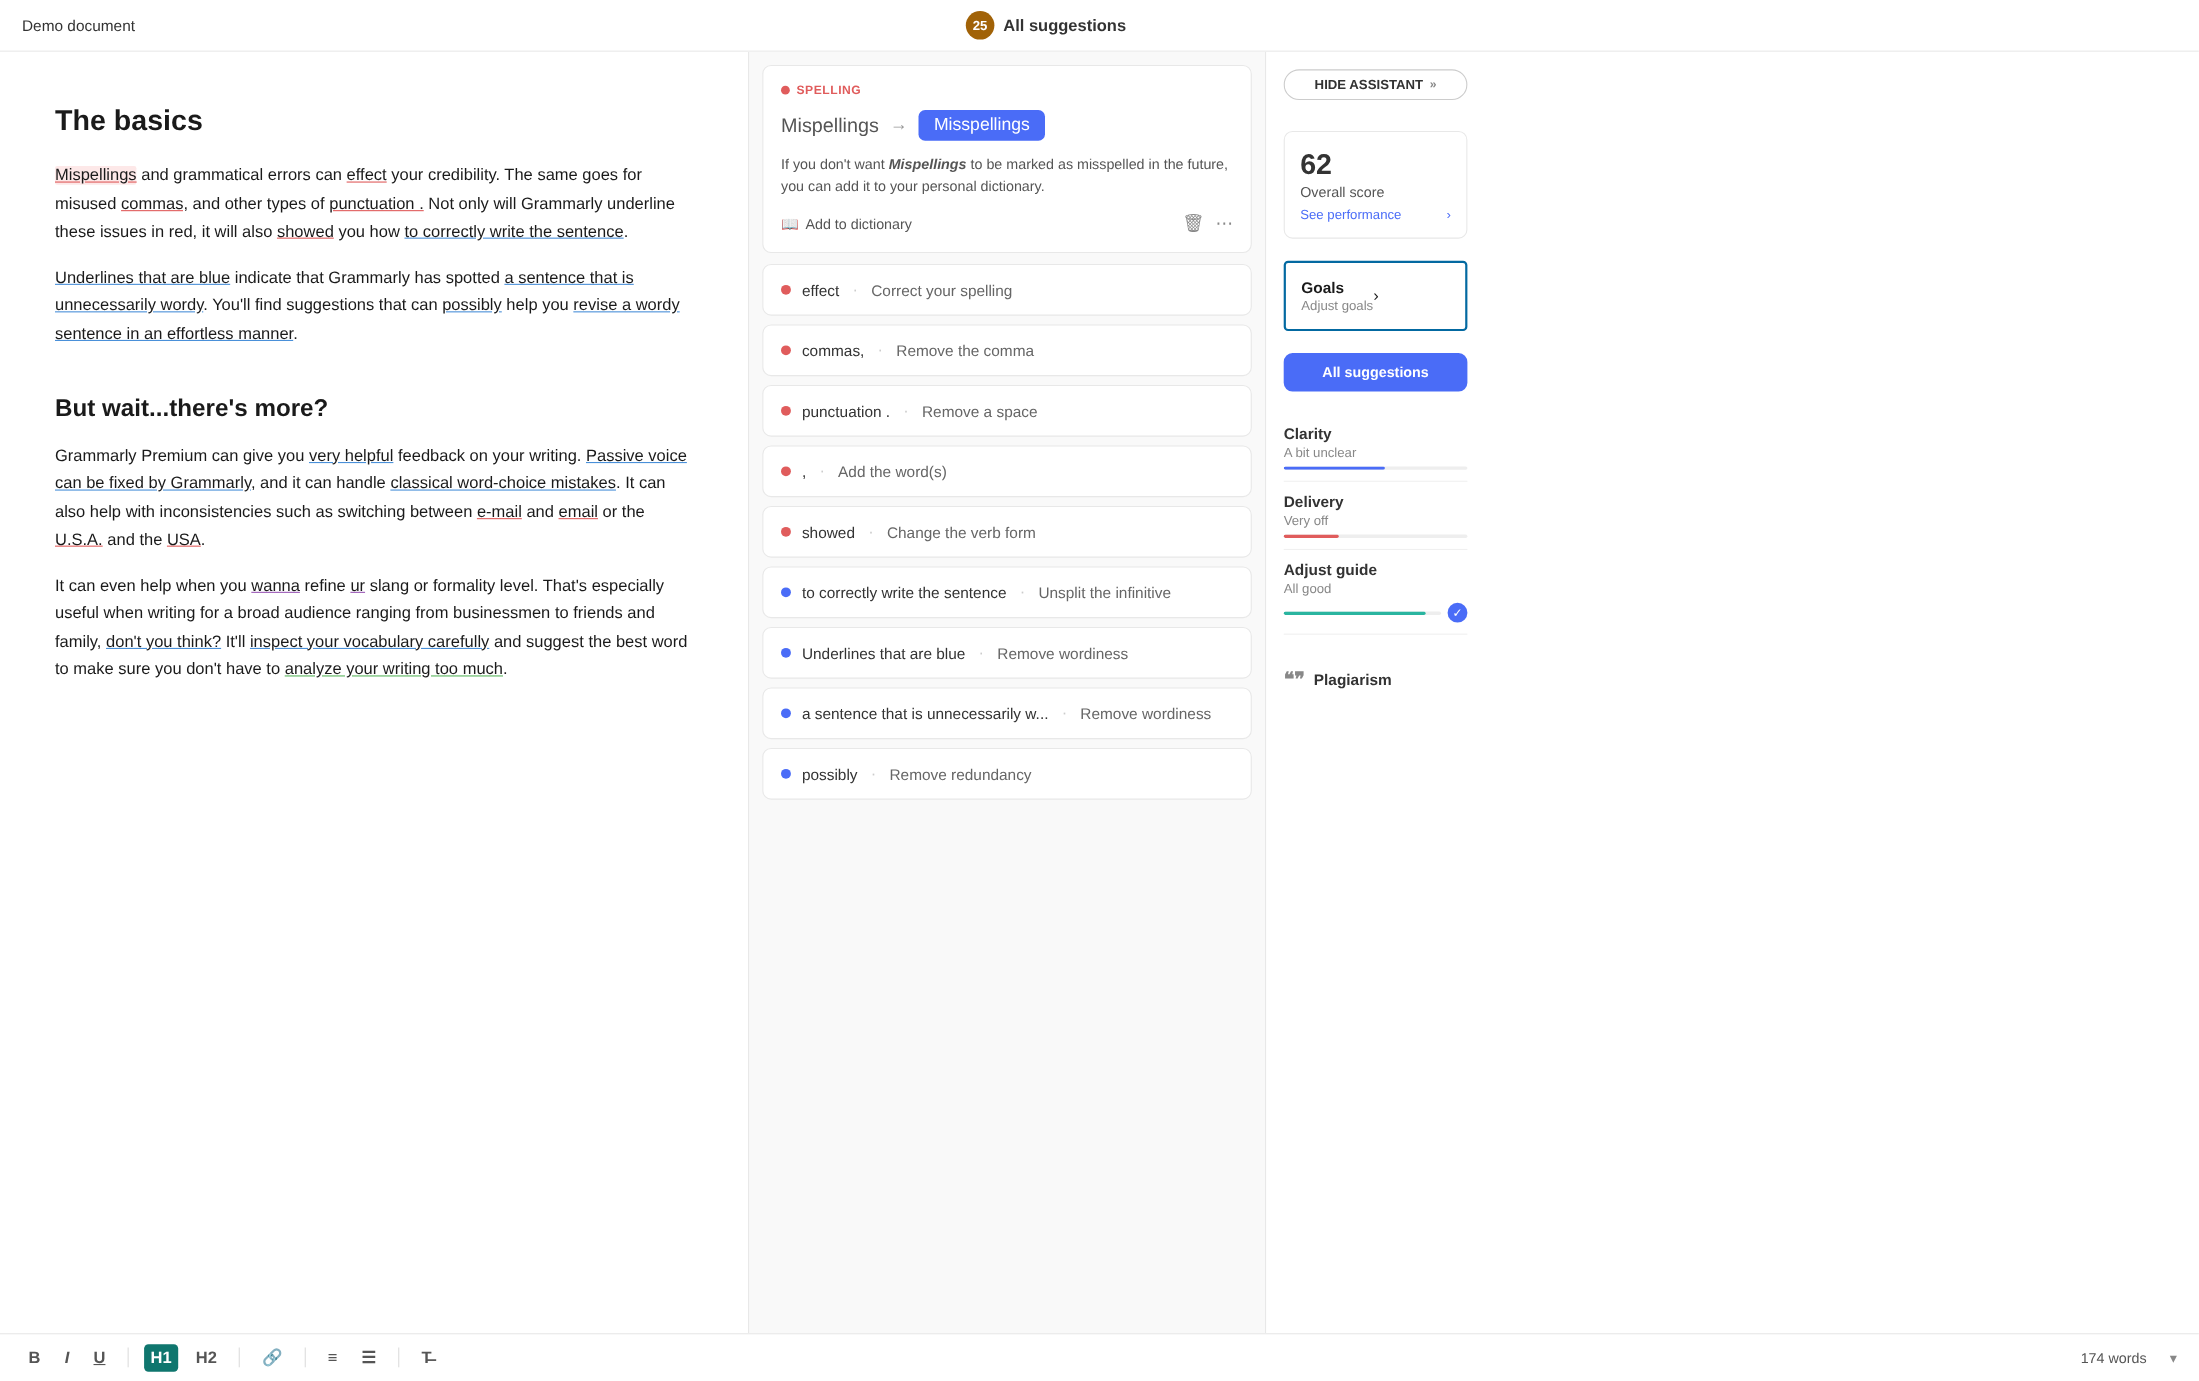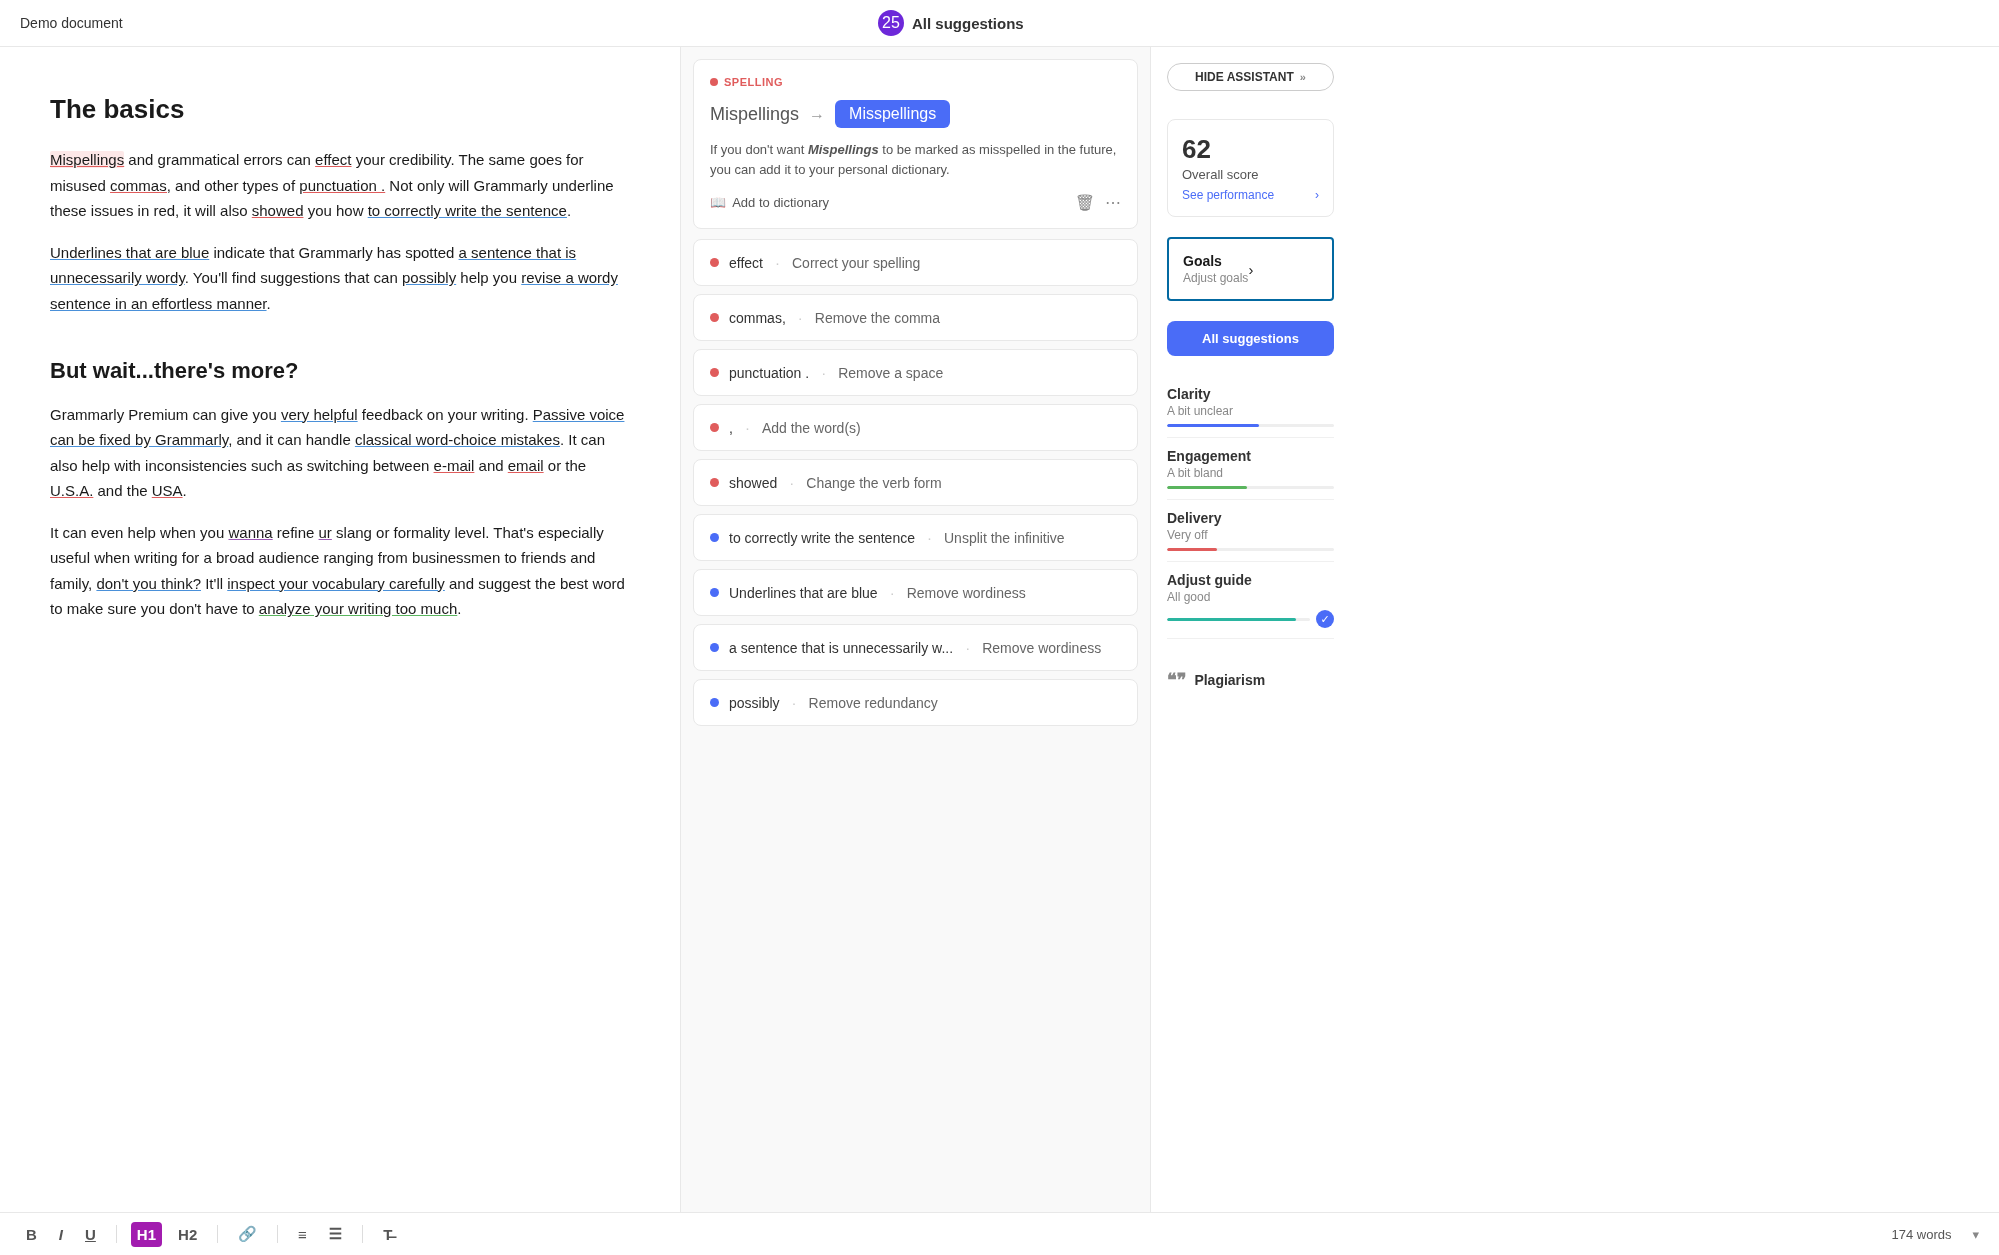--- a/index.html
+++ b/index.html
@@ -2,21 +2,21 @@
 <html><head>
   <meta charset="utf-8">
   <style>
     * { box-sizing: border-box; margin: 0; padding: 0; }
     body { font-family: -apple-system, BlinkMacSystemFont, 'Segoe UI', sans-serif; background: #fff; color: #1a1a1a; font-size: 15px; display: flex; flex-direction: column; height: 100vh; overflow: hidden; }
 
     
     .top-bar { display: flex; align-items: center; justify-content: space-between; padding: 10px 20px; border-bottom: 1px solid #e8e8e8; flex-shrink: 0; }
     .doc-title { font-size: 14px; color: #333; font-weight: 500; }
     .suggestions-badge { display: flex; align-items: center; gap: 8px; }
-    .badge-count { background: #6d28d9; color: #fff; border-radius: 50%; width: 26px; height: 26px; display: flex; align-items: center; justify-content: center; font-size: 16px; font-weight: 400; }
+    .badge-count { background: #a16207; color: #fff; border-radius: 50%; width: 26px; height: 26px; display: flex; align-items: center; justify-content: center; font-size: 12px; font-weight: 700; }
     .badge-label { font-size: 15px; font-weight: 600; color: #333; }
 
     
     .main { display: flex; flex: 1; overflow: hidden; }
 
     
     .editor { flex: 1; padding: 40px 50px; overflow-y: auto; max-width: 680px; line-height: 1.7; }
     .editor h2 { font-size: 26px; font-weight: 700; margin-bottom: 16px; }
     .editor h3 { font-size: 22px; font-weight: 700; margin-bottom: 12px; margin-top: 36px; }
     .editor p { margin-bottom: 16px; color: #1a1a1a; }
@@ -87,21 +87,21 @@
     .metric-bar-bg { background: #eee; border-radius: 2px; height: 3px; overflow: hidden; }
 
     
     .plagiarism-row { display: flex; align-items: center; gap: 8px; padding: 10px 0; font-size: 14px; font-weight: 600; color: #333; cursor: pointer; }
     .plag-icon { font-size: 18px; color: #888; }
 
     
     .bottom-toolbar { border-top: 1px solid #e8e8e8; padding: 8px 20px; display: flex; align-items: center; justify-content: space-between; background: #fff; flex-shrink: 0; }
     .toolbar-left { display: flex; gap: 10px; align-items: center; }
     .tb-btn { background: none; border: none; font-size: 15px; cursor: pointer; color: #555; padding: 4px 6px; border-radius: 4px; font-weight: 600; }
-    .tb-btn.active { background: #a21caf; color: #fff; border-radius: 4px; }
+    .tb-btn.active { background: #0f766e; color: #fff; border-radius: 4px; }
     .tb-sep { width: 1px; height: 18px; background: #ddd; margin: 0 4px; }
     .word-count { font-size: 13px; color: #555; display: flex; align-items: center; gap: 21px; }
     .word-count-caret { color: #888; }
 
     
     .checkmark-circle { width: 18px; height: 18px; background: #4a6cf7; border-radius: 50%; display: flex; align-items: center; justify-content: center; color: #fff; font-size: 11px; }
   </style>
 </head>
 <body>
 
@@ -286,27 +286,20 @@
 
     <div id="metrics-list">
         <div class="metric-card">
       <div class="metric-title">Clarity</div>
       <div class="metric-sub">A bit unclear</div>
       <div class="metric-bar-bg">
             <div class="metric-bar bar-blue" style="width:55%;"></div>
           </div>
     </div>
         <div class="metric-card">
-      <div class="metric-title">Engagement</div>
-      <div class="metric-sub">A bit bland</div>
-      <div class="metric-bar-bg">
-            <div class="metric-bar bar-green" style="width:48%;"></div>
-          </div>
-    </div>
-        <div class="metric-card">
       <div class="metric-title">Delivery</div>
       <div class="metric-sub">Very off</div>
       <div class="metric-bar-bg">
             <div class="metric-bar bar-red" style="width:30%;"></div>
           </div>
     </div>
         <div class="metric-card">
       <div class="metric-title">Adjust guide</div>
       <div class="metric-sub">All good</div>
       <div style="display:flex;align-items:center;gap:6px;">

